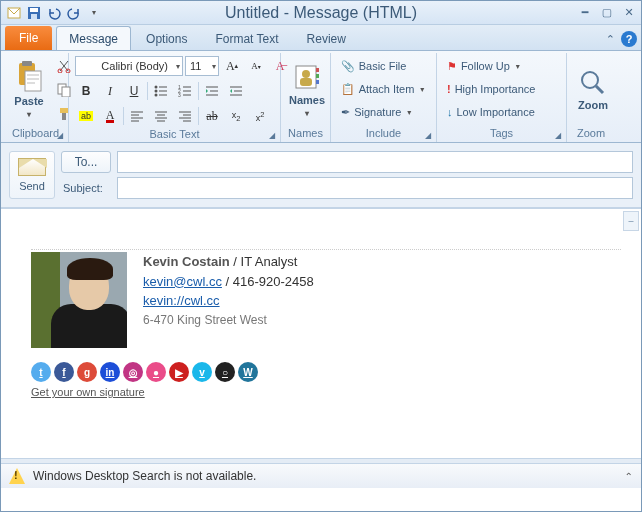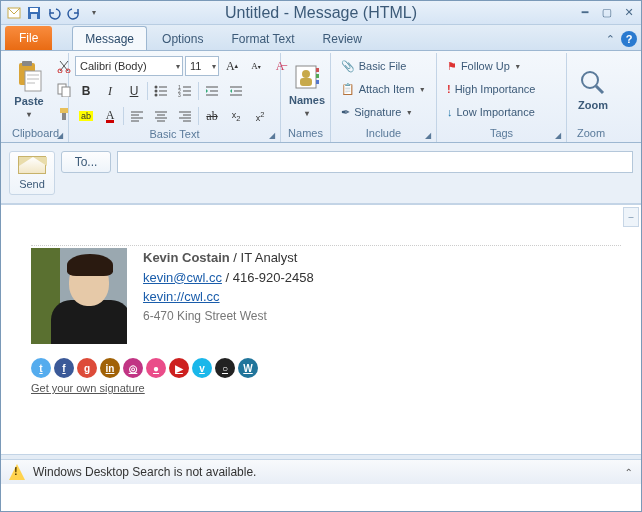--- a/index.html
+++ b/index.html
@@ -46,21 +46,21 @@
     align-items: flex-end;
     padding: 0 4px;
     border-bottom: 1px solid #9db7d1;
   }
   .filetab {
     background: linear-gradient(#f98c3e, #e96b13);
     color: #fff;
     padding: 0 14px;
     font-size: 12px;
     border-top-left-radius: 3px; border-top-right-radius: 3px;
-    margin-right: 20px;
+    margin-right: 4px;
     height: 24px;
     display:flex; align-items:center;
   }
   .tab {
     padding: 4px 12px;
     color: #3c5a78;
     height: 24px;
     display:flex; align-items:center;
     border: 1px solid transparent;
     border-bottom: none;
@@ -302,21 +302,21 @@
             </svg>
           </div>
       </div>
     </div>
     <div class="group-label"><span>Clipboard</span><span class="dlaunch">◢</span></div>
   </div>
 
   <div class="group" style="width:212px;">
     <div class="group-body" style="flex-direction:column; gap:3px;">
       <div class="row">
-        <div class="fontsel" style="width:108px;">
+        <div class="fontsel" style="width:108px;justify-content:flex-end;">
             <span>Calibri (Body)</span>
             <span class="dd">▾</span>
           </div>
         <div class="fontsel" style="width:34px;">
             <span>11</span>
             <span class="dd">▾</span>
           </div>
         <div class="smbtn" style="font-family:serif;">A<sup style="font-size:7px;">▴</sup></div>
         <div class="smbtn" style="font-family:serif;font-size:9px;">A<sup style="font-size:6px;">▾</sup></div>
         <div class="smbtn">
@@ -488,20 +488,24 @@
   <div class="compose-inner">
     <div class="sendcol">
       <div class="env"></div>
       <div class="lbl">Send</div>
     </div>
     <div class="fields">
       <div class="fieldrow">
         <div class="addrbtn">To...</div>
         <div class="txtinput"></div>
       </div>
+      <div class="fieldrow">
+        <div class="subjlbl">Subject:</div>
+        <div class="txtinput"></div>
+      </div>
     </div>
   </div>
 </div>
 
 <div class="bodyarea">
   <div class="ruler">⎯</div>
   <div class="sig">
     <div class="sig-top">
       <div class="avatar">
         <div class="body"></div>
@@ -512,21 +516,21 @@
         <div><span class="name">Kevin Costain</span><span> / </span><span>IT Analyst</span></div>
         <div><a href="#">kevin@cwl.cc</a><span> / </span><span>416-920-2458</span></div>
         <div><a href="#">kevin://cwl.cc</a></div>
         <div class="addr">6-470 King Street West</div>
       </div>
     </div>
     <div class="social" id="social-row">
         <a href="#" class="sbub" style="background: rgb(85, 172, 238);">t</a>
         <a href="#" class="sbub" style="background: rgb(59, 89, 152);">f</a>
         <a href="#" class="sbub" style="background: rgb(221, 75, 57);">g</a>
-        <a href="#" class="sbub" style="background: #a16207;">in</a>
+        <a href="#" class="sbub" style="background: #1d4ed8;">in</a>
         <a href="#" class="sbub" style="background: rgb(193, 53, 132);">◎</a>
         <a href="#" class="sbub" style="background: rgb(234, 76, 137);">●</a>
         <a href="#" class="sbub" style="background: rgb(205, 32, 31);">▶</a>
         <a href="#" class="sbub" style="background: rgb(26, 183, 234);">v</a>
         <a href="#" class="sbub" style="background: rgb(34, 34, 34);">○</a>
         <a href="#" class="sbub" style="background: rgb(33, 117, 155);">W</a>
       </div>
     <div class="getyour"><a href="#">Get your own signature</a></div>
   </div>
 </div>

